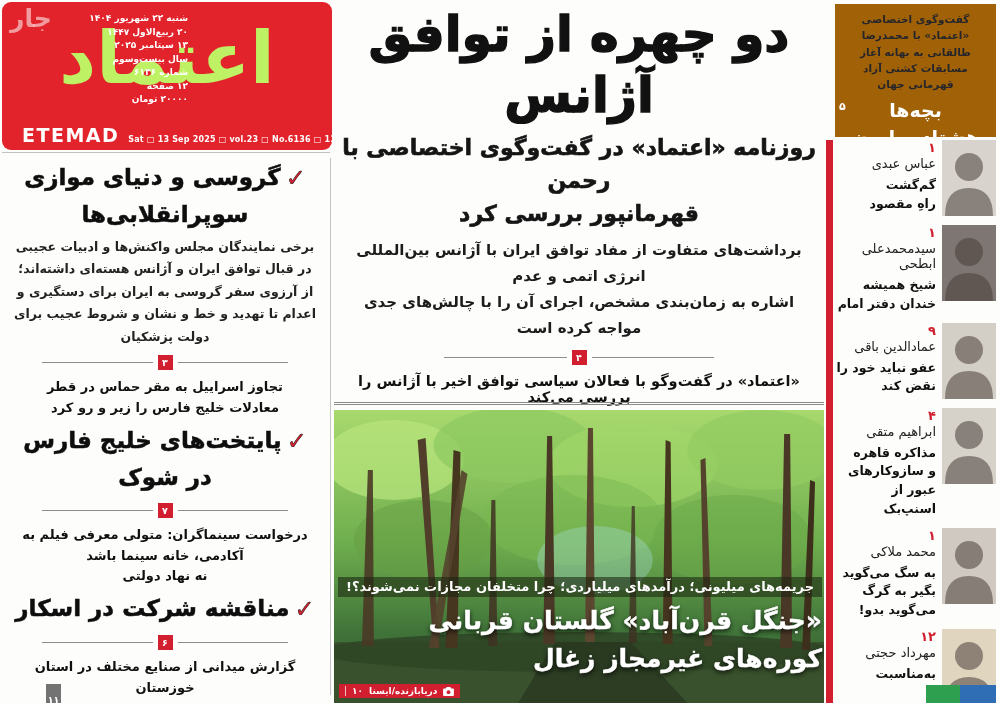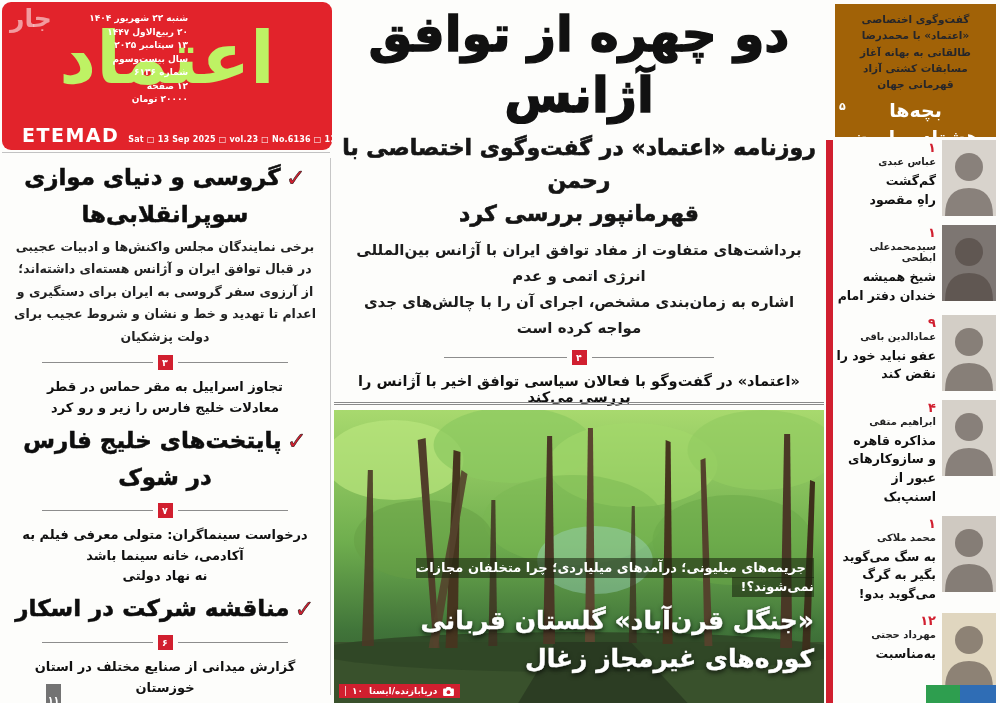--- a/index.html
+++ b/index.html
@@ -50,21 +50,21 @@
             -webkit-text-stroke:.6px #151515;}
   .standfirst{font-size:15px;font-weight:bold;line-height:1.75;margin:7px 8px 0;color:#1c1c1c;}
   .center-col .rule{margin:8px 110px;}
   .kicker2{font-size:14.5px;font-weight:bold;margin-top:5px;color:#111;}
   .double-rule{position:absolute;left:334px;top:402px;width:490px;height:3px;
                border-top:1px solid #8a8a8a;border-bottom:1px solid #8a8a8a;box-sizing:border-box;}
 
   
   .photo{position:absolute;left:334px;top:410px;width:490px;height:293px;overflow:hidden;}
   .photo svg.forest{position:absolute;inset:0;}
-  .photo-overlay{position:absolute;right:10px;bottom:26px;z-index:2;}
+  .photo-overlay{position:absolute;right:2px;bottom:26px;z-index:2;}
   .photo-kicker span{background:rgba(28,38,16,.58);color:#fff;font-size:13px;font-weight:bold;
                      padding:2px 8px 3px;}
   .photo-title{color:#fff;font-size:25px;font-weight:bold;line-height:1.5;margin-top:7px;
                text-shadow:0 2px 5px rgba(0,0,0,.85);-webkit-text-stroke:.4px #fff;}
   .photo-credit{position:absolute;left:5px;bottom:5px;background:#d11f2f;color:#fff;
                 font-size:9px;font-weight:bold;padding:2px 6px;display:flex;align-items:center;
                 gap:6px;z-index:3;}
   .photo-credit .pnum{border-left:1px solid rgba(255,255,255,.7);padding-left:6px;}
 
   
@@ -74,21 +74,21 @@
   .gb-title{font-size:19px;font-weight:bold;color:#fff;line-height:1.4;margin-top:5px;}
   .gb-page{position:absolute;left:4px;bottom:24px;color:#fff;font-size:11px;font-weight:bold;}
   .red-bar{position:absolute;left:826px;top:140px;width:7px;height:563px;background:#d11f2f;}
   .notes{position:absolute;left:835px;top:140px;width:161px;height:563px;overflow:hidden;}
   .notes-title{font-size:20px;font-weight:bold;color:#d11f2f;text-align:center;
                padding:5px 0 4px;border-bottom:2px solid #d11f2f;margin:0 2px 9px;}
   .note-item{display:flex;gap:6px;margin-bottom:9px;align-items:flex-start;}
   .note-photo{width:54px;height:76px;flex:none;overflow:hidden;}
   .note-text{flex:1;text-align:right;padding-top:1px;}
   .note-num{color:#d11f2f;font-weight:bold;font-size:13px;line-height:1;}
-  .note-author{font-size:10px;font-weight:bold;color:#222;margin:2px 0 5px;}
+  .note-author{font-size:13px;font-weight:normal;color:#222;margin:2px 0 5px;}
   .note-title{font-size:12.5px;font-weight:bold;color:#101010;line-height:1.5;}
 
   .ad-green{position:absolute;left:926px;top:685px;width:34px;height:18px;background:#2e9e4f;z-index:6;}
   .ad-blue{position:absolute;left:960px;top:685px;width:36px;height:18px;background:#2f6db5;z-index:6;}
 </style>
 </head>
 <body>
 
 <div class="page">
 

